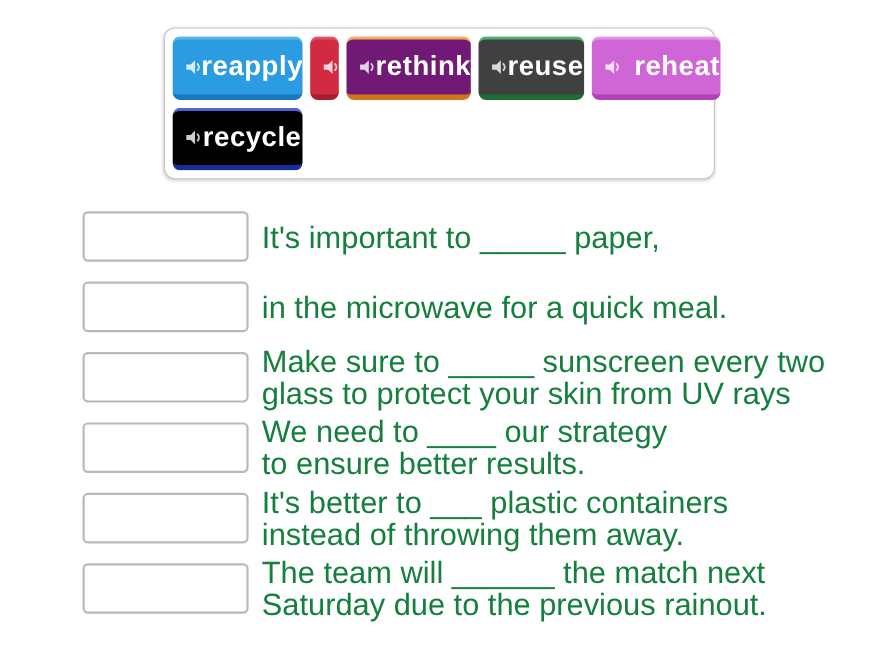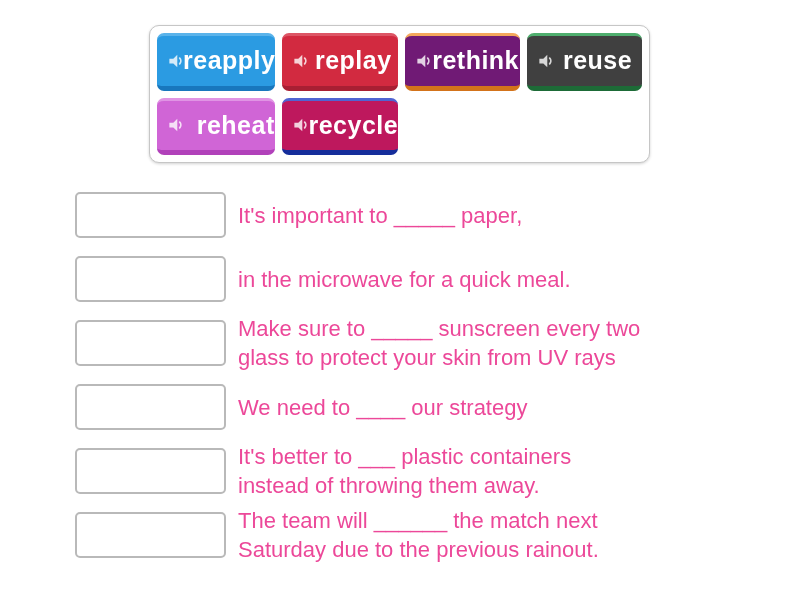--- a/index.html
+++ b/index.html
@@ -7,21 +7,21 @@
     width:800px;height:600px;background:#ffffff;
     font-family:"Liberation Sans", sans-serif;
     position:relative;overflow:hidden;
   }
   
   .bank{
     position:absolute;left:149px;top:25px;width:501px;height:138px;
     box-sizing:border-box;background:#fff;
     border:1px solid #c6c6c6;border-radius:10px;
     box-shadow:0 1px 3px rgba(0,0,0,.18);
-    display:grid;grid-template-columns:repeat(4,1fr);
+    display:grid;grid-template-columns:repeat(5,1fr);
     grid-template-rows:repeat(2,1fr);gap:7px;padding:7px;
   }
   .chip{
     position:relative;border-radius:7px;
     border-top:3px solid transparent;border-bottom:5px solid transparent;
     display:flex;align-items:center;justify-content:center;
     color:#ffffff;font-weight:700;font-size:25px;
     cursor:pointer;user-select:none;padding-left:26px;box-sizing:border-box;
   }
   .chip .spk{
@@ -31,21 +31,21 @@
   .chip .lbl{white-space:nowrap;letter-spacing:.5px;}
   
   .rows{position:absolute;left:75px;top:192px;}
   .row{display:flex;align-items:center;height:46px;margin-bottom:18px;}
   .slot{
     flex:none;width:151px;height:46px;box-sizing:border-box;
     background:#ffffff;border:2px solid #b9b9b9;border-radius:5px;
     margin-right:12px;
   }
   .stext{
-    font-size:22px;line-height:29px;color:#ec4899;white-space:nowrap;
+    font-size:28px;line-height:29px;color:#15803d;white-space:nowrap;
   }
   .stext span{display:block;}
 </style>
 </head>
 <body>
 
 <div class="bank">
 
   <div class="chip" style="background: rgb(43, 155, 226); border-top-color: rgb(90, 179, 234); border-bottom-color: rgb(24, 119, 189);">
     <svg class="spk" viewBox="0 0 24 24">
@@ -53,21 +53,20 @@
       <path d="M16 8.5 A5 5 0 0 1 16 15.5" stroke="#fff" stroke-width="2.2" fill="none" stroke-linecap="round"></path>
     </svg>
     <span class="lbl">reapply</span>
   </div>
 
   <div class="chip" style="background: rgb(210, 42, 64); border-top-color: rgb(221, 85, 101); border-bottom-color: rgb(168, 31, 51);">
     <svg class="spk" viewBox="0 0 24 24">
       <polygon points="3,9 8,9 13,4 13,20 8,15 3,15" fill="#fff"></polygon>
       <path d="M16 8.5 A5 5 0 0 1 16 15.5" stroke="#fff" stroke-width="2.2" fill="none" stroke-linecap="round"></path>
     </svg>
-    <span class="lbl">replay</span>
   </div>
 
   <div class="chip" style="background: #701a75; border-top-color: rgb(244, 168, 92); border-bottom-color: rgb(211, 115, 26);">
     <svg class="spk" viewBox="0 0 24 24">
       <polygon points="3,9 8,9 13,4 13,20 8,15 3,15" fill="#fff"></polygon>
       <path d="M16 8.5 A5 5 0 0 1 16 15.5" stroke="#fff" stroke-width="2.2" fill="none" stroke-linecap="round"></path>
     </svg>
     <span class="lbl">rethink</span>
   </div>
 
@@ -80,21 +79,21 @@
   </div>
 
   <div class="chip" style="background: rgb(208, 101, 214); border-top-color: rgb(224, 148, 228); border-bottom-color: rgb(177, 65, 186); padding-left: 39px;">
     <svg class="spk" viewBox="0 0 24 24">
       <polygon points="3,9 8,9 13,4 13,20 8,15 3,15" fill="#fff"></polygon>
       <path d="M16 8.5 A5 5 0 0 1 16 15.5" stroke="#fff" stroke-width="2.2" fill="none" stroke-linecap="round"></path>
     </svg>
     <span class="lbl">reheat</span>
   </div>
 
-  <div class="chip" style="background: #be185d; border-top-color: rgb(80, 100, 210); border-bottom-color: rgb(21, 46, 155);">
+  <div class="chip" style="background: #000000; border-top-color: rgb(80, 100, 210); border-bottom-color: rgb(21, 46, 155);">
     <svg class="spk" viewBox="0 0 24 24">
       <polygon points="3,9 8,9 13,4 13,20 8,15 3,15" fill="#fff"></polygon>
       <path d="M16 8.5 A5 5 0 0 1 16 15.5" stroke="#fff" stroke-width="2.2" fill="none" stroke-linecap="round"></path>
     </svg>
     <span class="lbl">recycle</span>
   </div>
 
 </div>
 
 <div class="rows">
@@ -118,20 +117,21 @@
     <div class="stext">
       <span>Make sure to _____ sunscreen every two</span>
       <span>glass to protect your skin from UV rays</span>
     </div>
   </div>
 
   <div class="row">
     <div class="slot"></div>
     <div class="stext">
       <span>We need to ____ our strategy</span>
+      <span>to ensure better results.</span>
     </div>
   </div>
 
   <div class="row">
     <div class="slot"></div>
     <div class="stext">
       <span>It's better to ___ plastic containers</span>
       <span>instead of throwing them away.</span>
     </div>
   </div>

